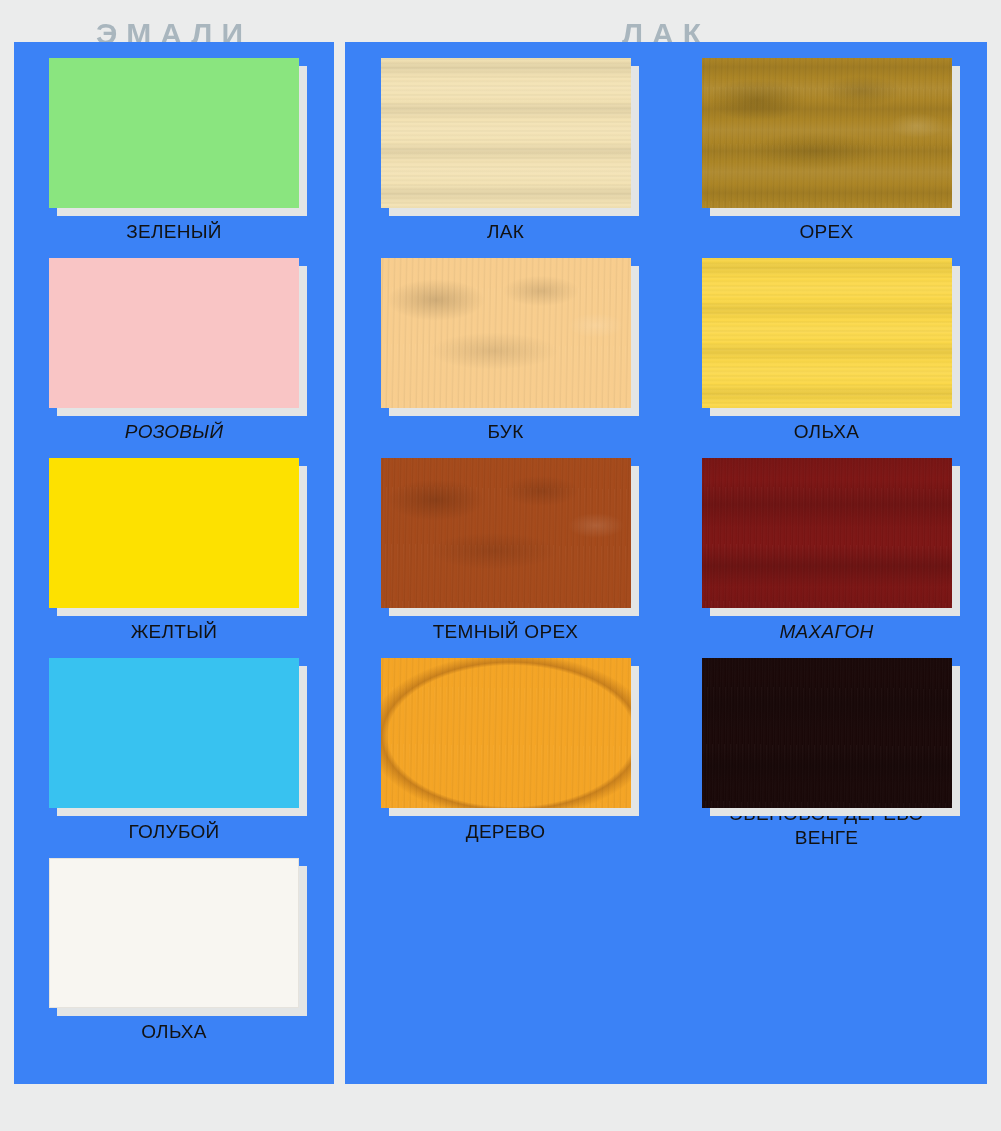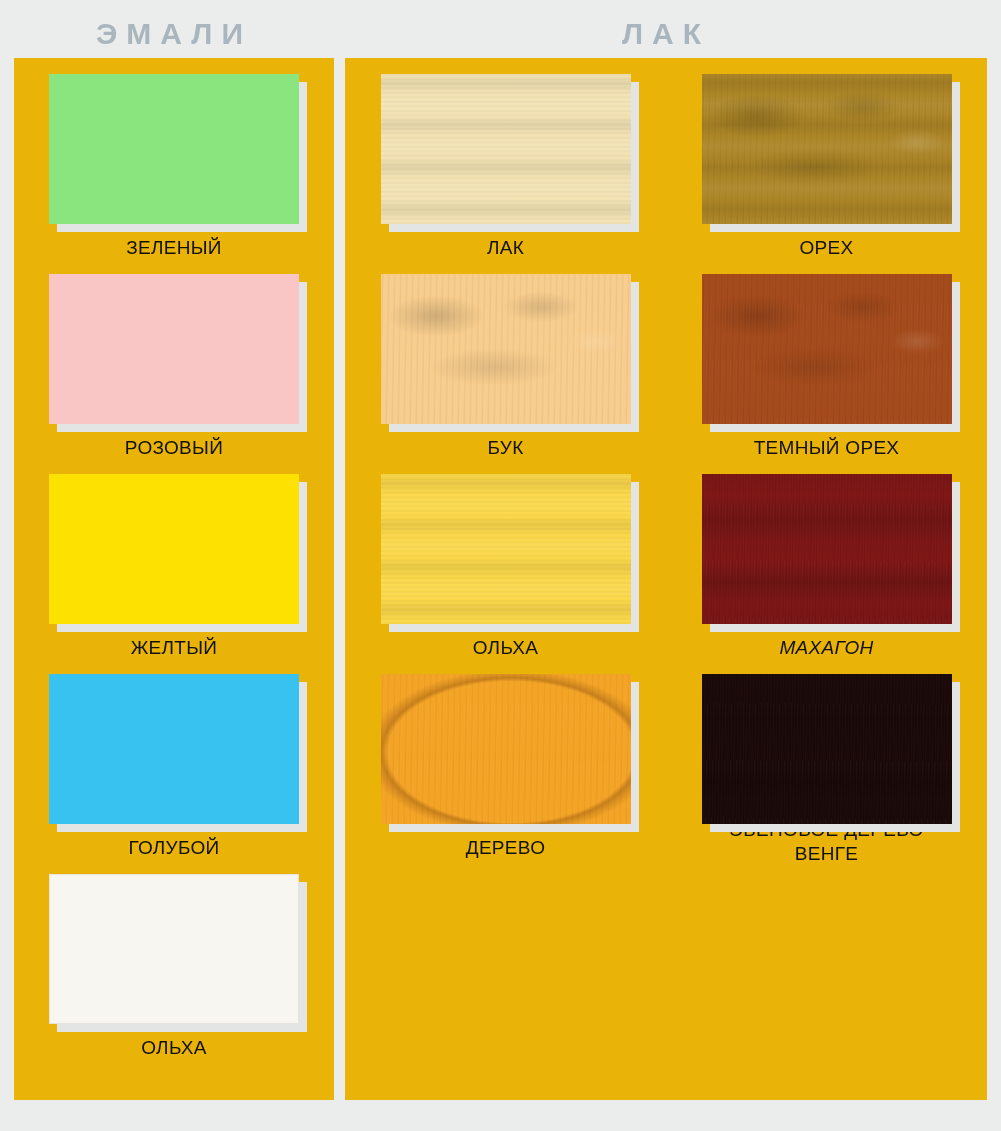--- a/index.html
+++ b/index.html
@@ -37,22 +37,22 @@
     letter-spacing: 9px;
     color: #a9b6be;
     text-align: center;
   }
   .col-header.enamels { left: 14px;  width: 320px; }
   .col-header.varnish { left: 345px; width: 642px; }
 
   
   .panel {
     position: absolute;
-    top: 58px;
-    background: #eab308;
+    top: 42px;
+    background: #3b82f6;
     box-sizing: border-box;
   }
   .panel.left  { left: 14px;  width: 320px; height: 1042px; }
   .panel.right { left: 345px; width: 642px; height: 1042px; }
 
   .panel-inner {
     display: flex;
     flex-wrap: wrap;
     padding-top: 8px;
     box-sizing: border-box;
@@ -185,21 +185,21 @@
             <div class="swatch-shadow" style="background: rgb(227, 229, 229);"></div>
             <div class="swatch" style="background: rgb(138, 229, 127);"></div>
           </div>
           <div class="label" style="color: rgb(17, 17, 17);">ЗЕЛЕНЫЙ</div>
         </div>
         <div class="cell">
           <div class="swatch-wrap">
             <div class="swatch-shadow" style="background: rgb(227, 229, 229);"></div>
             <div class="swatch" style="background: rgb(249, 197, 197);"></div>
           </div>
-          <div class="label" style="color: rgb(17, 17, 17);">РОЗОВЫЙ</div>
+          <div class="label" style="color: rgb(17, 17, 17); font-style: italic;">РОЗОВЫЙ</div>
         </div>
         <div class="cell">
           <div class="swatch-wrap">
             <div class="swatch-shadow" style="background: rgb(227, 229, 229);"></div>
             <div class="swatch" style="background: rgb(253, 225, 0);"></div>
           </div>
           <div class="label" style="color: rgb(17, 17, 17);">ЖЕЛТЫЙ</div>
         </div>
         <div class="cell">
           <div class="swatch-wrap">
@@ -247,40 +247,40 @@
             <div class="swatch" style="background: rgb(248, 205, 141);">
               <div class="grain grain-noise"></div>
               <div class="grain grain-blotch"></div>
             </div>
           </div>
           <div class="label" style="color: rgb(17, 17, 17);">БУК</div>
         </div>
         <div class="cell">
           <div class="swatch-wrap">
             <div class="swatch-shadow" style="background: rgb(227, 229, 229);"></div>
-            <div class="swatch" style="background: rgb(164, 73, 26);">
-              <div class="grain grain-noise"></div>
-              <div class="grain grain-blotch"></div>
-            </div>
-          </div>
-          <div class="label" style="color: rgb(17, 17, 17);">ТЕМНЫЙ ОРЕХ</div>
-        </div>
-        <div class="cell">
-          <div class="swatch-wrap">
-            <div class="swatch-shadow" style="background: rgb(227, 229, 229);"></div>
             <div class="swatch" style="background: rgb(251, 216, 72);">
               <div class="grain grain-fine"></div>
               <div class="grain grain-wide"></div>
             </div>
           </div>
           <div class="label" style="color: rgb(17, 17, 17);">ОЛЬХА</div>
         </div>
         <div class="cell">
           <div class="swatch-wrap">
             <div class="swatch-shadow" style="background: rgb(227, 229, 229);"></div>
+            <div class="swatch" style="background: rgb(164, 73, 26);">
+              <div class="grain grain-noise"></div>
+              <div class="grain grain-blotch"></div>
+            </div>
+          </div>
+          <div class="label" style="color: rgb(17, 17, 17);">ТЕМНЫЙ ОРЕХ</div>
+        </div>
+        <div class="cell">
+          <div class="swatch-wrap">
+            <div class="swatch-shadow" style="background: rgb(227, 229, 229);"></div>
             <div class="swatch" style="background: rgb(125, 21, 20);">
               <div class="grain grain-noise"></div>
               <div class="grain grain-bands"></div>
             </div>
           </div>
           <div class="label" style="color: rgb(17, 17, 17); font-style: italic;">МАХАГОН</div>
         </div>
         <div class="cell">
           <div class="swatch-wrap">
             <div class="swatch-shadow" style="background: rgb(227, 229, 229);"></div>

